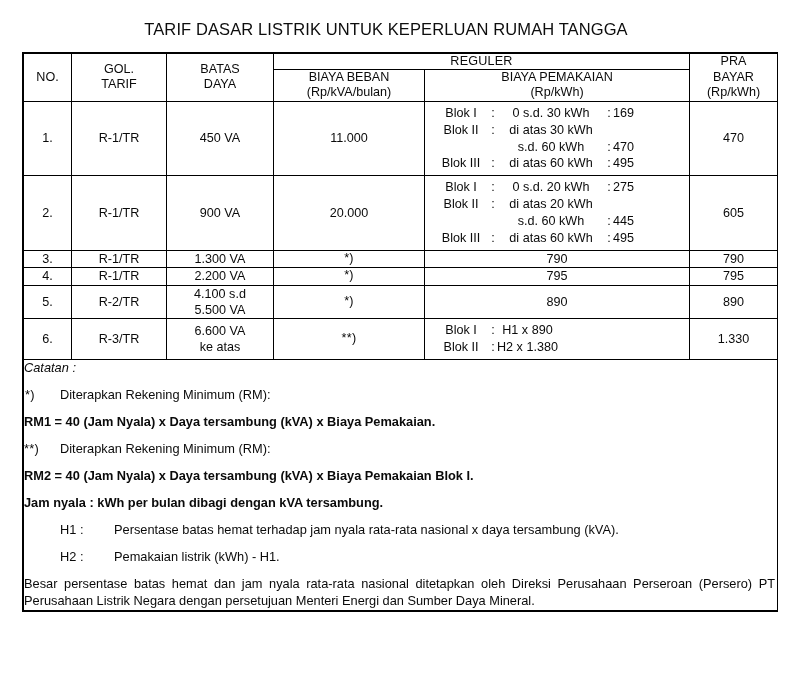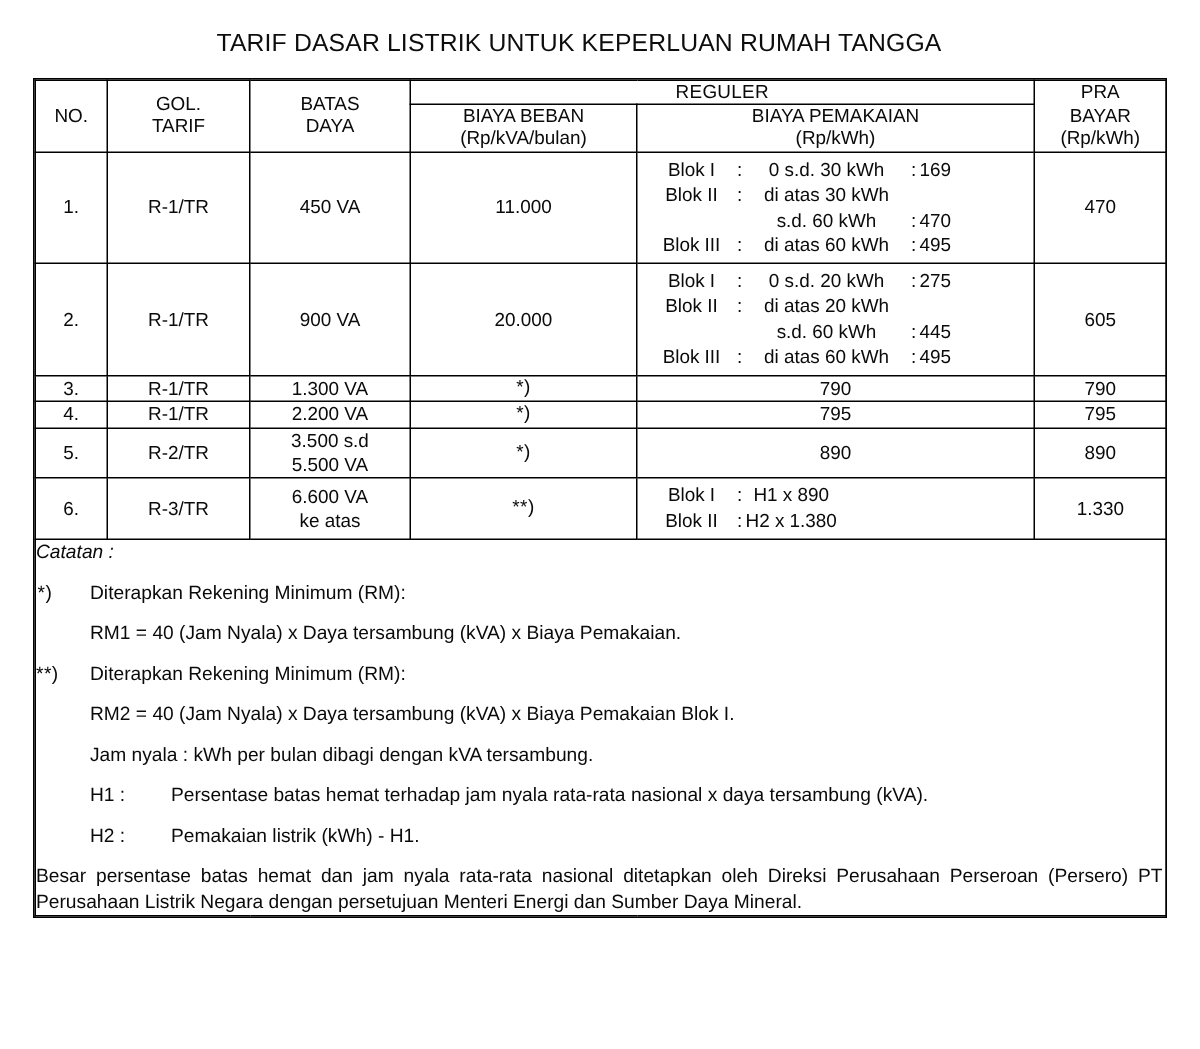--- a/index.html
+++ b/index.html
@@ -154,22 +154,22 @@
   }
   .note-item .nm {
     position: absolute;
     left: 1px;
     top: 0;
     width: 30px;
     letter-spacing: 0.3px;
   }
   .note-item .nm.dbl { left: 0px; }
   .note-sub {
-    padding-left: 36px;
     margin-bottom: 11px;
+    font-weight: bold;
   }
   .note-def {
     position: relative;
     padding-left: 52px;
     margin-bottom: 11px;
   }
   .note-def .dk {
     position: absolute;
     left: 36px;
     top: 0;
@@ -338,21 +338,21 @@
             <span class="marker">*)</span>
           </td>
           <td class="cell">795</td>
           <td class="cell">795</td>
         </tr>
 
         <tr>
           <td class="cell cell-top">5.</td>
           <td class="cell cell-top">R-2/TR</td>
           <td class="cell cell-top">
-            <span>3.500 s.d</span>
+            <span>4.100 s.d</span>
             <span class="sub-line">5.500 VA</span>
           </td>
           <td class="cell cell-top">
             <span class="marker">*)</span>
           </td>
           <td class="cell cell-top">890</td>
           <td class="cell cell-top">890</td>
         </tr>
 
         <tr>

